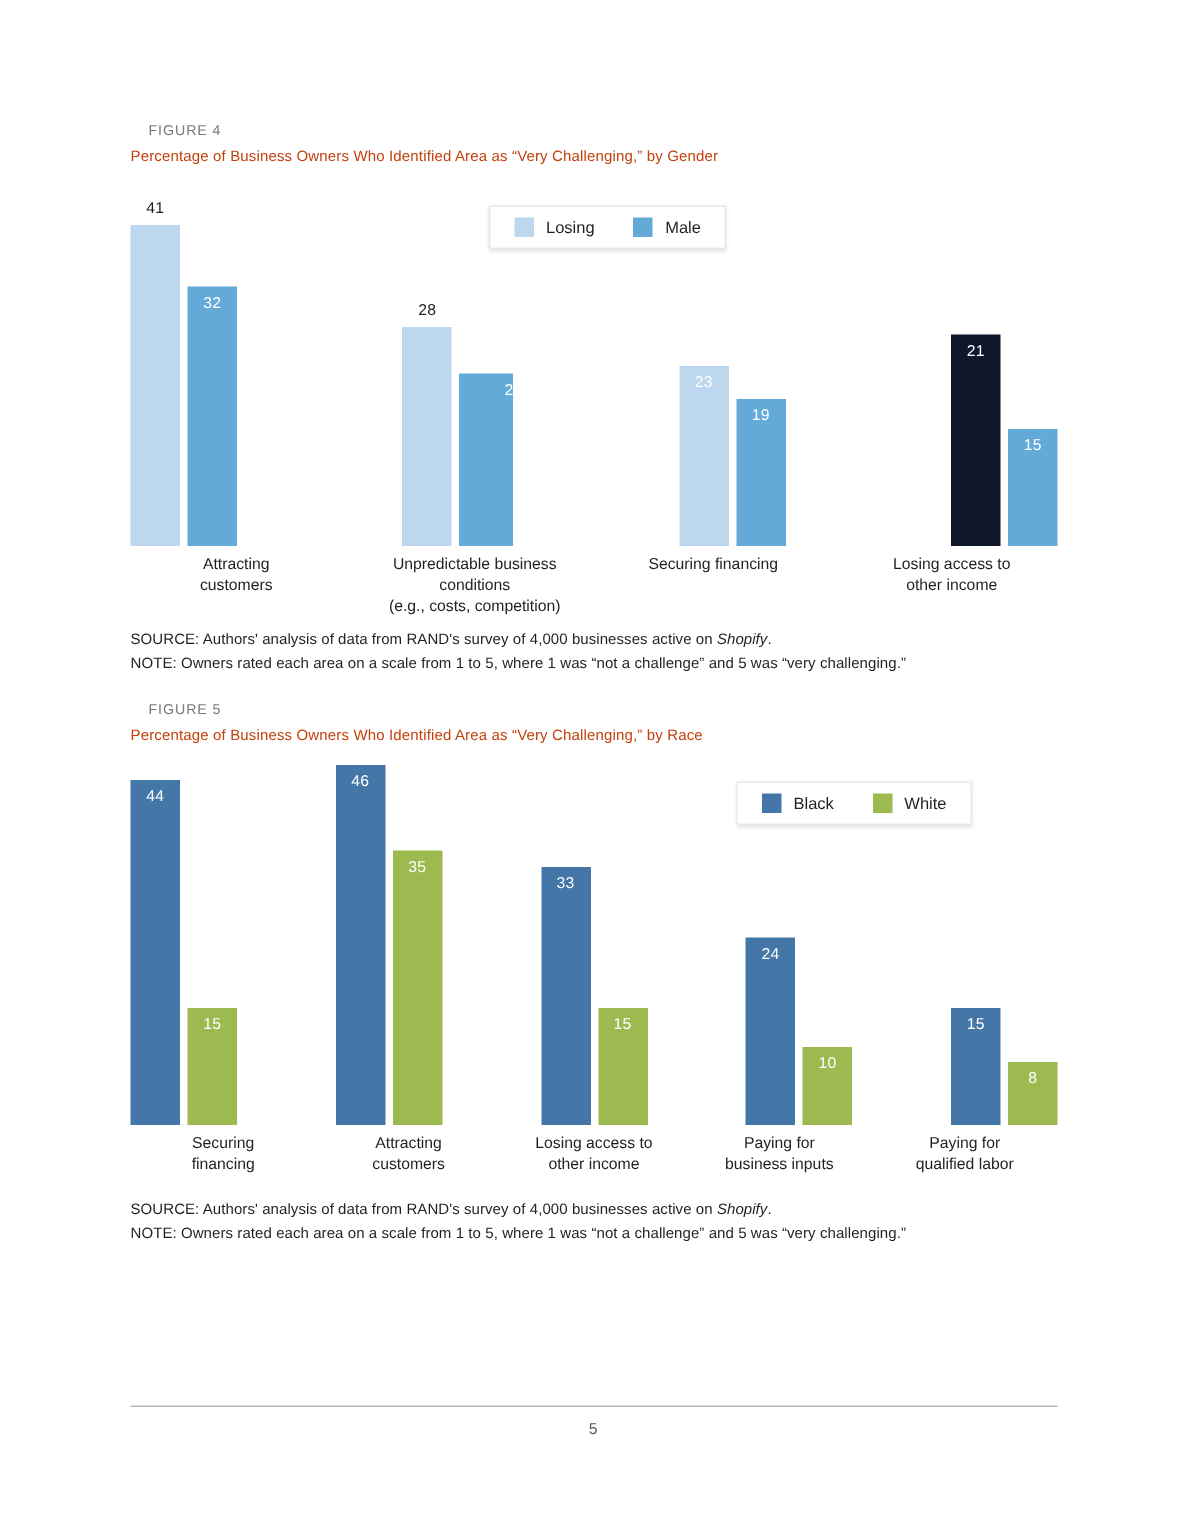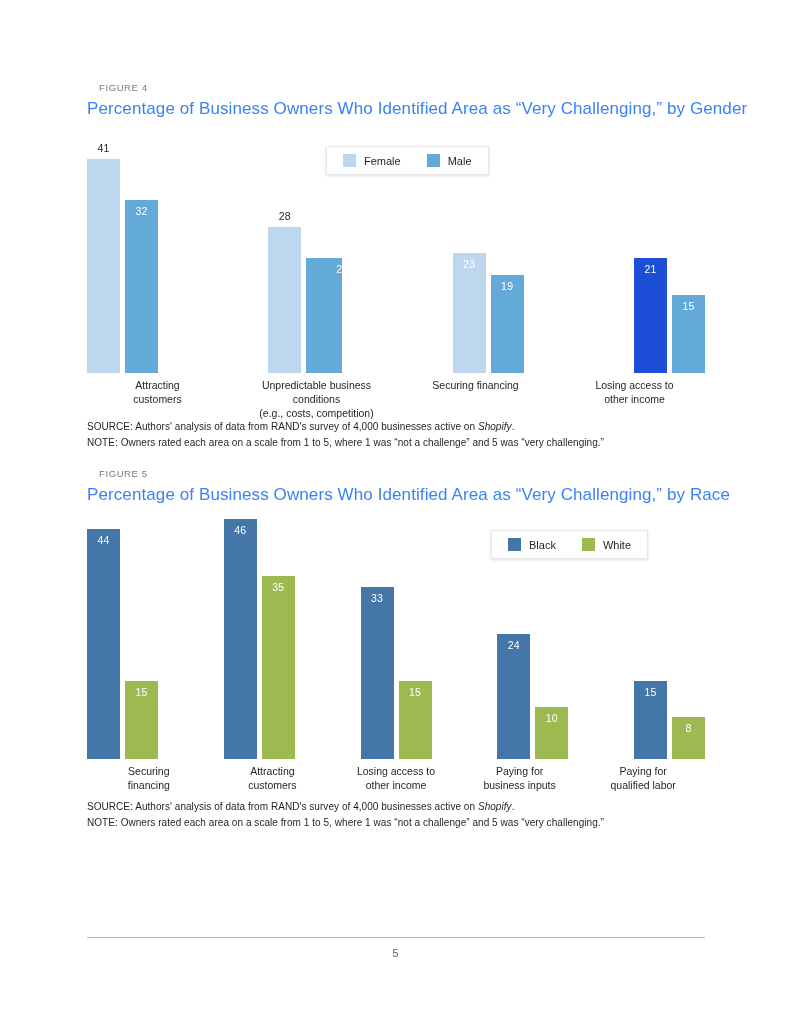--- a/index.html
+++ b/index.html
@@ -23,22 +23,22 @@
 
   .fig-label {
     font-size: 9.5px;
     letter-spacing: 0.6px;
     color: #77787b;
     margin: 0 0 6px 0;
     font-weight: 400;
     padding-left: 12px;
   }
   .fig-title {
-    font-size: 17px;
-    color: #3b82f6;
+    font-size: 10px;
+    color: #c2410c;
     margin: 0;
     font-weight: 400;
     letter-spacing: 0.1px;
     white-space: nowrap;
   }
 
   
   .chart {
     position: relative;
     margin-top: 14px;
@@ -156,21 +156,21 @@
 <div class="page">
 
   <div class="figure" id="figure-4">
     <div class="fig-label">FIGURE 4</div>
     <div class="fig-title">Percentage of Business Owners Who Identified Area as “Very Challenging,” by Gender</div>
 
     <div class="chart">
       <div class="legend" style="left:239px; top:13px;">
           <div class="legend-item">
             <span class="legend-swatch" style="background: rgb(189, 215, 238);"></span>
-            <span class="legend-text">Female</span>
+            <span class="legend-text">Losing</span>
           </div>
           <div class="legend-item">
             <span class="legend-swatch" style="background: rgb(99, 170, 217);"></span>
             <span class="legend-text">Male</span>
           </div>
         </div>
       <div class="plot">
         <div class="groups">
             <div class="group">
               <div class="bars">
@@ -197,21 +197,21 @@
                 <div class="bar inside" title="Female: 23" style="height: 120px; background: rgb(189, 215, 238);">
                   <span class="val">23</span>
                 </div>
                 <div class="bar inside" title="Male: 19" style="height: 98px; background: rgb(99, 170, 217);">
                   <span class="val">19</span>
                 </div>
               </div>
             </div>
             <div class="group">
               <div class="bars">
-                <div class="bar inside" title="Female: 21" style="height: 115px; background: #1d4ed8;">
+                <div class="bar inside" title="Female: 21" style="height: 141px; background: #0f172a;">
                   <span class="val">21</span>
                 </div>
                 <div class="bar inside" title="Male: 15" style="height: 78.2609px; background: rgb(99, 170, 217);">
                   <span class="val">15</span>
                 </div>
               </div>
             </div>
           </div>
       </div>
       <div class="cat-labels">

